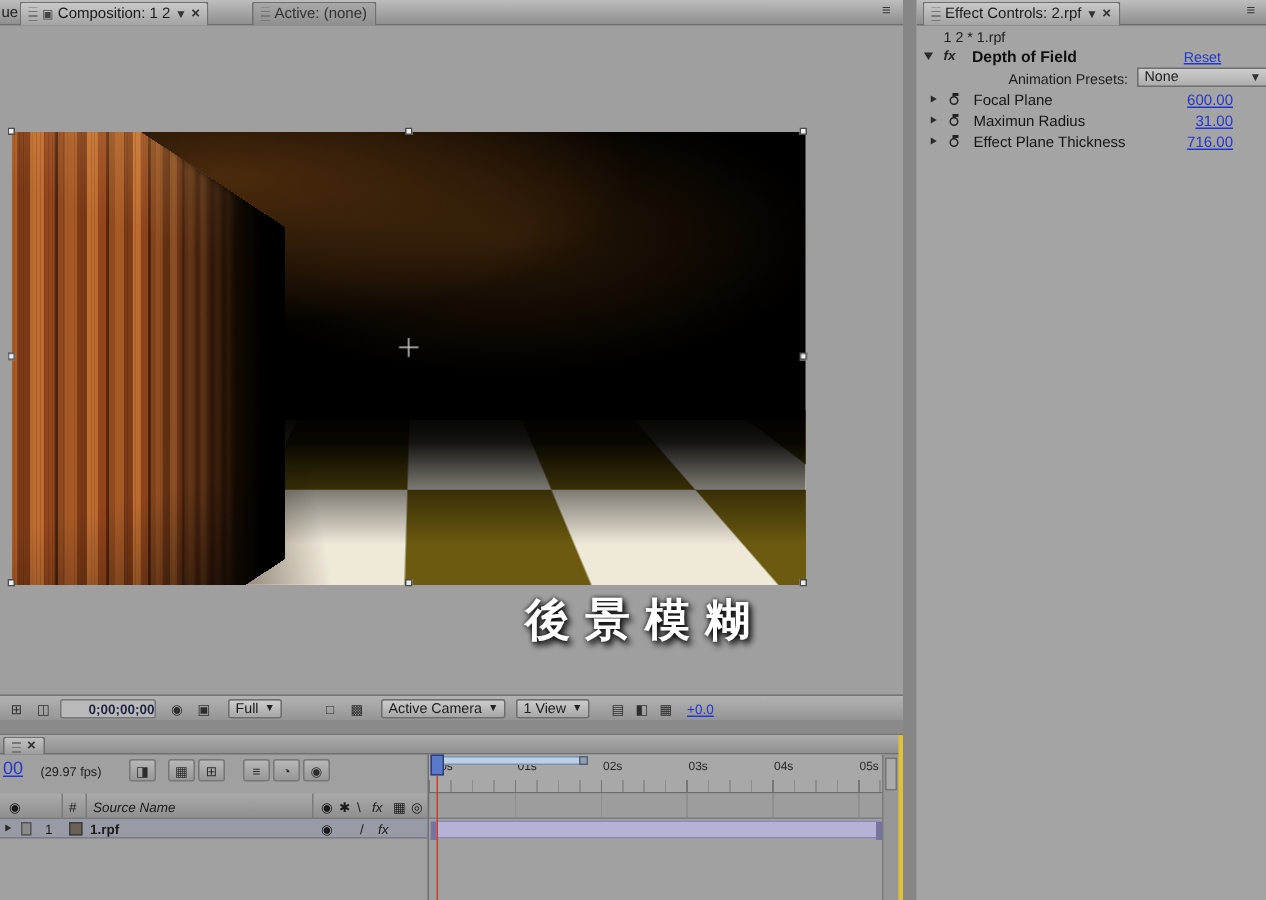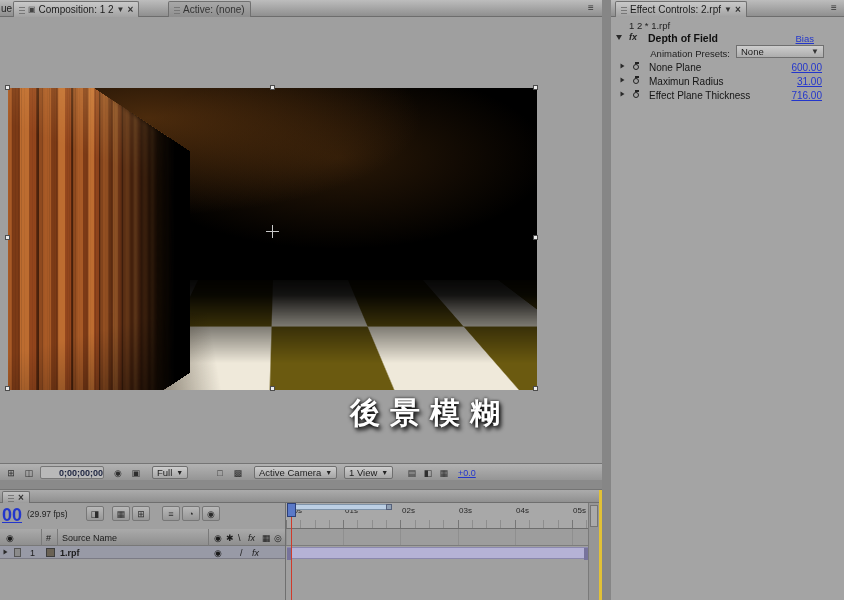--- a/index.html
+++ b/index.html
@@ -70,21 +70,21 @@
   .comp-toolbar{position:absolute;left:0;top:463px;width:602px;height:17px;background:linear-gradient(#b2b2b2,#959595);border-top:1px solid #757575;}
   .comp-toolbar>*{position:absolute;top:2px;}
   .tc-field{left:40px;width:64px;height:13px;background:#b9b9b9;border:1px solid #777;border-radius:2px;display:flex;align-items:center;justify-content:flex-end;font-size:9px;font-weight:bold;color:#1d2440;}
 
   .hgutter{position:absolute;left:0;top:480px;width:602px;height:9px;background:#8a8a8a;}
 
   
   .timeline{position:absolute;left:0;top:489px;width:602px;height:111px;background:#a0a0a0;border-top:1px solid #747474;}
   .tl-tabstrip{position:absolute;left:0;top:0;width:602px;height:13px;background:linear-gradient(#ababab,#909090);border-bottom:1px solid #6f6f6f;}
   .tl-tab{position:absolute;left:2px;top:1px;height:12px;display:flex;align-items:center;gap:4px;padding:0 5px;background:linear-gradient(#c2c2c2,#9c9c9c);border:1px solid #6f6f6f;border-bottom:none;border-radius:2px 2px 0 0;}
-  .tl-timecode{position:absolute;left:2px;top:15px;font-size:18px;font-weight:bold;color:var(--timecode_blue,#2336cc);text-decoration:underline;}
+  .tl-timecode{position:absolute;left:2px;top:15px;font-size:12px;font-weight:normal;color:var(--timecode_blue,#2336cc);text-decoration:underline;}
   .tl-fps{position:absolute;left:27px;top:19px;font-size:8.5px;color:#222;text-align:center;}
   .tl-btn{position:absolute;top:16px;width:18px;height:15px;display:flex;align-items:center;justify-content:center;background:linear-gradient(#b8b8b8,#979797);border:1px solid #777;border-radius:2px;font-size:9px;color:#2c2c2c;}
   .tl-header-left{position:absolute;left:0;top:39px;width:285px;height:17px;background:linear-gradient(#aaaaaa,#8f8f8f);border-bottom:1px solid #787878;font-size:9px;}
   .tl-header-left span{position:absolute;top:4px;}
   .colsep{position:absolute;top:0;width:1px;height:17px;background:#7a7a7a;}
   .tl-layer-left{position:absolute;left:0;top:56px;width:285px;height:13px;background:#989aa6;border-bottom:1px solid #7b7b85;font-size:9px;}
   .tl-layer-left span{position:absolute;top:2px;}
   .chip{position:absolute;left:14px;top:2px;width:7px;height:9px;background:#8b8b8b;border:1px solid #555;}
   .srcicon{position:absolute;left:46px;top:2px;width:9px;height:9px;background:#6a6255;border:1px solid #3d3d3d;}
   .tl-graph{position:absolute;left:285px;top:13px;width:303px;height:98px;border-left:1px solid #6f6f6f;}
@@ -109,21 +109,21 @@
   
   .vgutter{position:absolute;left:602px;top:0;width:9px;height:600px;background:#868686;}
   .right-panel{position:absolute;left:611px;top:0;width:233px;height:600px;background:#a4a4a4;overflow:hidden;}
   .right-panel .tabbar{width:233px;}
   .breadcrumb-row{position:absolute;left:0;top:17px;width:233px;height:14px;font-size:9.5px;color:#222;margin-left:11px;}
   .breadcrumb-row span{position:absolute;left:7px;top:3px;}
   .fx-header{position:absolute;left:0;top:31px;width:233px;height:14px;}
   .fx-badge{position:absolute;left:18px;top:1px;font-size:9px;font-style:italic;font-weight:bold;color:#222;}
   .fx-name{position:absolute;left:37px;top:1px;font-size:10.5px;font-weight:bold;color:#101010;}
   .fx-reset{position:absolute;right:30px;top:2px;font-size:9.5px;}
-  .presets-row{position:absolute;left:0;top:45px;width:211px;height:14px;}
+  .presets-row{position:absolute;left:0;top:45px;width:233px;height:14px;}
   .presets-label{position:absolute;right:92px;top:3px;font-size:9.5px;color:#1d1d1d;}
   .presets-combo{position:absolute;right:-2px;top:0;width:88px;height:13px;background:linear-gradient(#cdcdcd,#adadad);border:1px solid #6f6f6f;display:flex;align-items:center;justify-content:space-between;padding:0 4px;font-size:9.5px;}
   .param-row{position:absolute;left:0;width:233px;height:14px;}
   .param-row .tri-r{position:absolute;left:9px;top:3px;transform:scale(.8);}
   .param-row .stopwatch{position:absolute;left:22px;top:2px;}
   .param-name{position:absolute;left:38px;top:2px;font-size:10px;color:#151515;}
   .param-value{position:absolute;right:22px;top:2px;font-size:10px;}
 </style>
 </head>
 <body>
@@ -216,21 +216,21 @@
       <span class="tl-btn" style="left:86px;">◨</span>
       <span class="tl-btn" style="left:112px;">▦</span>
       <span class="tl-btn" style="left:132px;">⊞</span>
       <span class="tl-btn" style="left:162px;">≡</span>
       <span class="tl-btn" style="left:182px;">◔</span>
       <span class="tl-btn" style="left:202px;">◉</span>
 
       <div class="tl-header-left">
         <span style="left:6px;">◉</span>
         <span style="left:46px;">#</span>
-        <span style="left:62px;">Source Name</span>
+        <span style="left:62px;font-style:italic;">Source Name</span>
         <i class="colsep" style="left:41px;"></i>
           <i class="colsep" style="left:57px;"></i>
           <i class="colsep" style="left:208px;"></i>
         <span style="left:214px;">◉</span>
         <span style="left:226px;">✱</span>
         <span style="left:238px;">\</span>
         <span style="left:248px;font-style:italic;">fx</span>
         <span style="left:262px;">▦</span>
         <span style="left:274px;">◎</span>
       </div>
@@ -289,38 +289,38 @@
     </div>
 
     <div class="breadcrumb-row">
       <span>1 2 * 1.rpf</span>
     </div>
 
     <div class="fx-header">
       <span class="tri-d" style="position:absolute;left:5px;top:4px;"></span>
       <span class="fx-badge">fx</span>
       <span class="fx-name">Depth of Field</span>
-      <span class="fx-reset bluelink">Bias</span>
+      <span class="fx-reset bluelink">Reset</span>
     </div>
 
     <div class="presets-row">
       <span class="presets-label">Animation Presets:</span>
       <div class="presets-combo">
         <span>None</span>
         <span class="arr mini">▼</span>
       </div>
     </div>
 
     <div class="param-row" style="top:60px;">
       <span class="tri-r"></span>
       <span class="stopwatch">
           <i></i>
           <b></b>
         </span>
-      <span class="param-name">None Plane</span>
+      <span class="param-name">Focal Plane</span>
       <span class="param-value bluelink">600.00</span>
     </div>
     <div class="param-row" style="top:74px;">
       <span class="tri-r"></span>
       <span class="stopwatch">
           <i></i>
           <b></b>
         </span>
       <span class="param-name">Maximun Radius</span>
       <span class="param-value bluelink">31.00</span>

